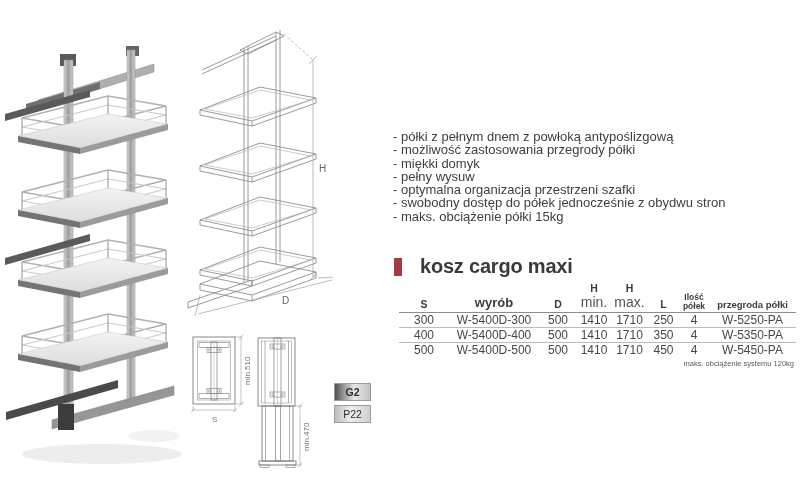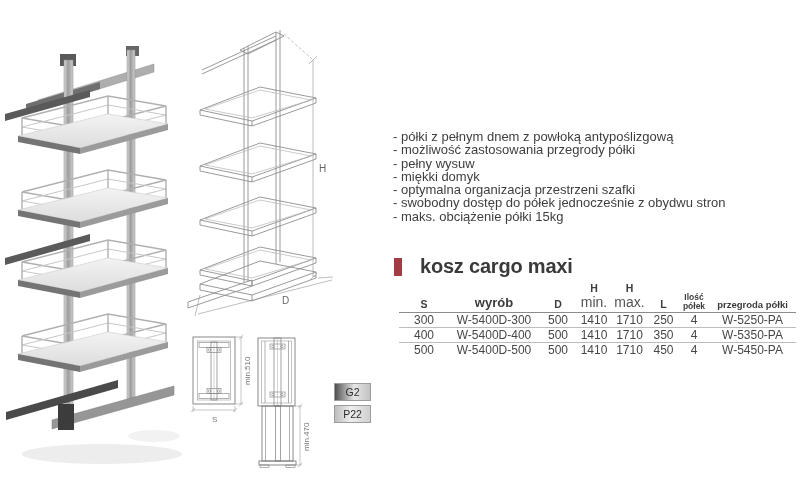--- a/index.html
+++ b/index.html
@@ -13,21 +13,21 @@
   .views-wrap   { position: absolute; left: 190px; top: 330px; }
 
   svg text { font-family: "Liberation Sans", "DejaVu Sans", sans-serif; }
   .dim-label { font-size: 10px; fill: #666; }
   .dim-small { font-size: 8px;  fill: #777; }
 
   
   .badges { position: absolute; left: 334px; top: 383px; display: flex; flex-direction: column; gap: 4px; }
   .badge { width: 37px; height: 18px; display: flex; align-items: center; justify-content: center;
            font-size: 10.5px; color: #2e2e2e; border: 1px solid #9c9c9c; }
-  .badge-g2  { background: linear-gradient(90deg,#4f4f4f 0%,#8e8e8e 22%,#e6e6e6 55%,#c2c2c2 100%); }
+  .badge-g2  { background: linear-gradient(90deg,#4f4f4f 0%,#8e8e8e 22%,#e6e6e6 55%,#c2c2c2 100%); font-weight: bold; }
   .badge-p22 { background: linear-gradient(90deg,#bdbdbd 0%,#eeeeee 45%,#cfcfcf 100%); }
 
   
   .features { position: absolute; left: 393px; top: 130px; width: 406px;
               font-size: 13px; line-height: 13.3px; color: #3e3e3e; white-space: nowrap; }
 
   
   .title-row { position: absolute; left: 394px; top: 255px; display: flex; align-items: center; gap: 12px; }
   .accent-bar { width: 8px; height: 18px; background: #a03c42; margin-right: 6px; }
   .product-title { font-size: 20px; font-weight: 700; color: #3a3a3a; letter-spacing: -0.2px; }
@@ -272,22 +272,22 @@
   </div>
 
   <div class="badges">
     <div class="badge badge-g2">G2</div>
     <div class="badge badge-p22">P22</div>
   </div>
 
   <div class="features">
     <div>- półki z pełnym dnem z powłoką antypoślizgową</div>
     <div>- możliwość zastosowania przegrody półki</div>
+    <div>- miękki domyk</div>
     <div>- pełny wysuw</div>
-    <div>- miękki domyk</div>
     <div>- optymalna organizacja przestrzeni szafki</div>
     <div>- swobodny dostęp do półek jednocześnie z obydwu stron</div>
     <div>- maks. obciążenie półki 15kg</div>
   </div>
 
   <div class="title-row">
     <span class="accent-bar"></span>
     <h1 class="product-title">kosz cargo maxi</h1>
   </div>
 
@@ -344,15 +344,16 @@
           <td>W-5400D-500</td>
           <td>500</td>
           <td>1410</td>
           <td>1710</td>
           <td>450</td>
           <td>4</td>
           <td>W-5450-PA</td>
         </tr>
       </tbody>
     </table>
+    <div class="table-footnote">maks. obciążenie systemu 120kg</div>
   </div>
 
 </div>
 
 </body></html>

